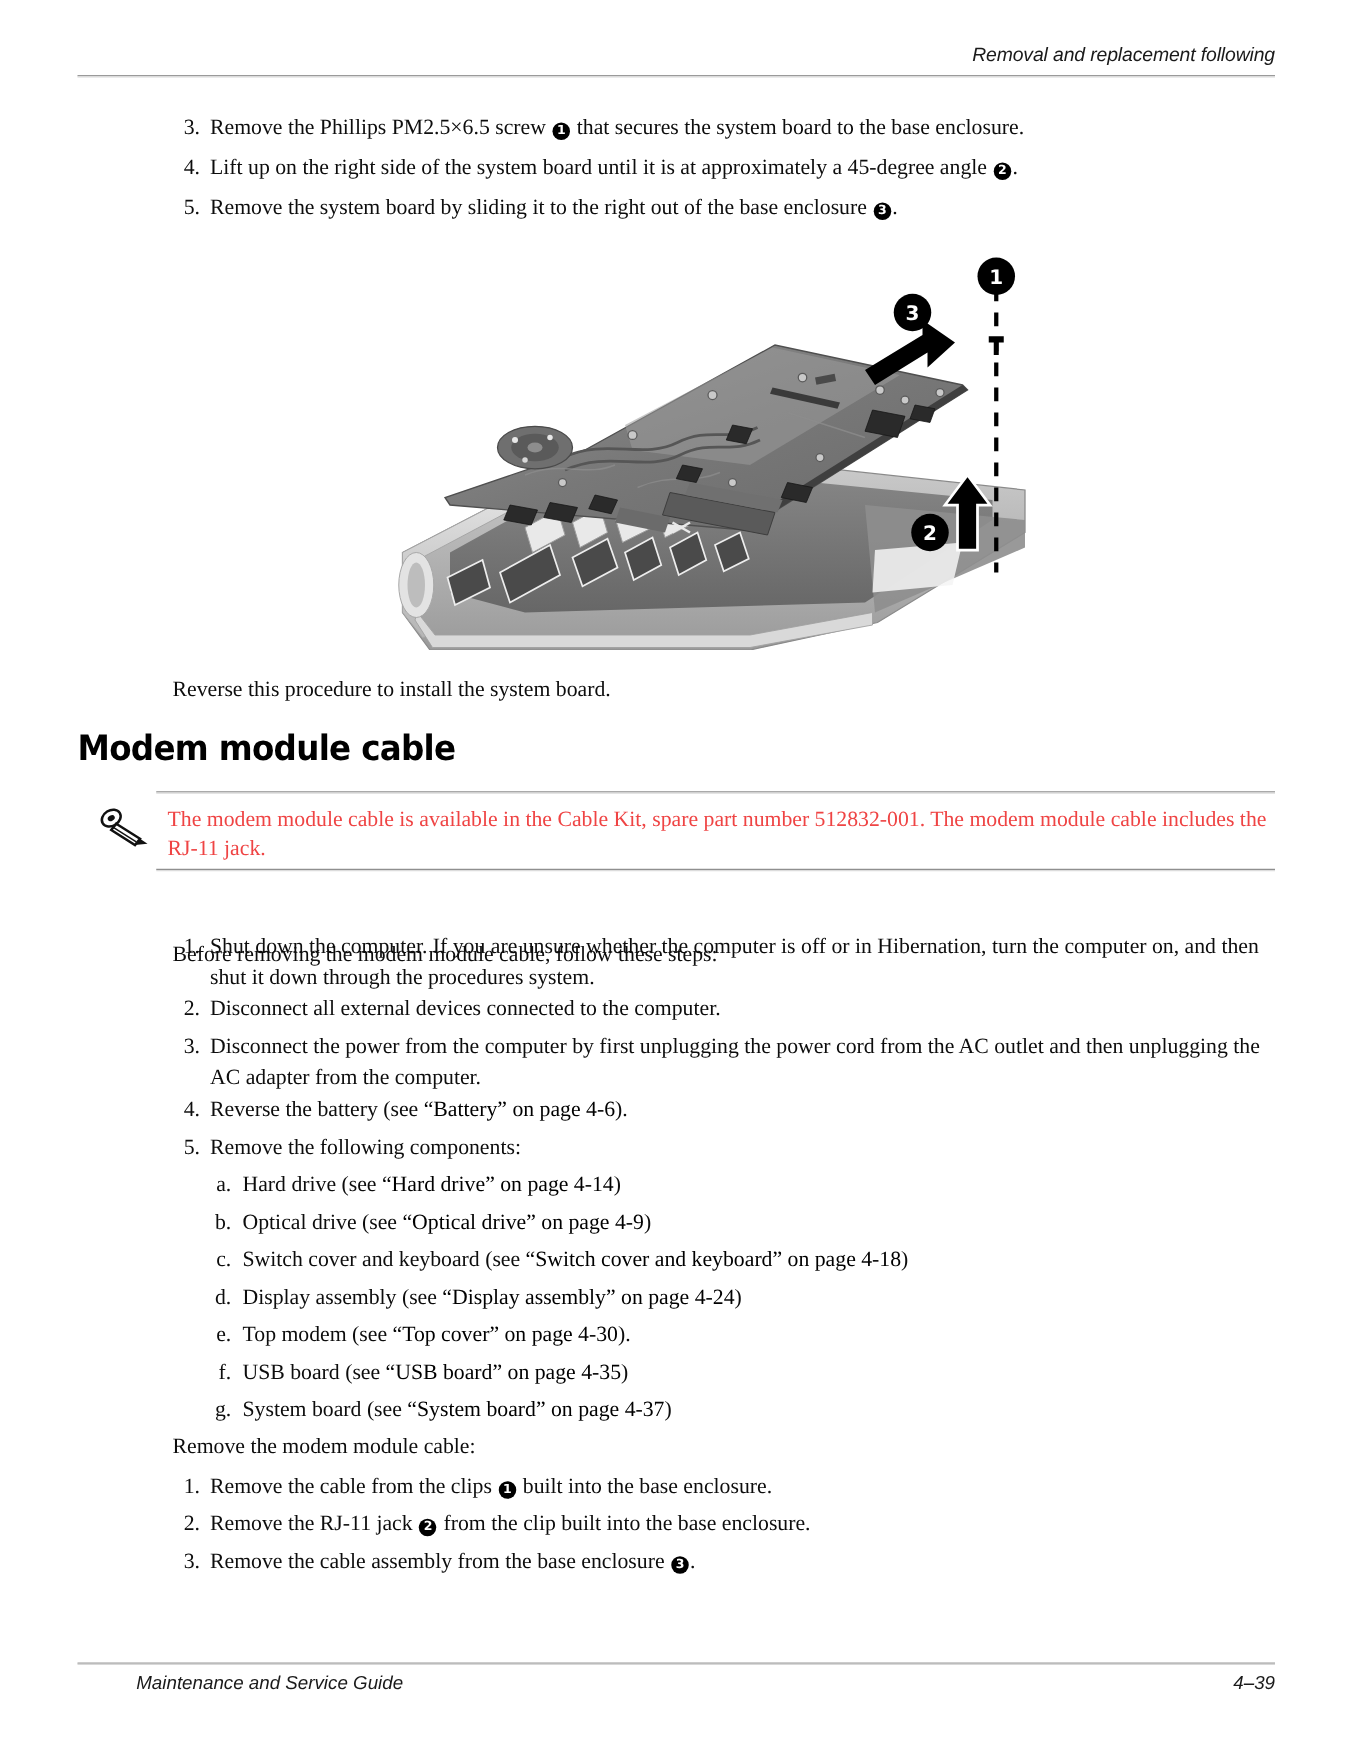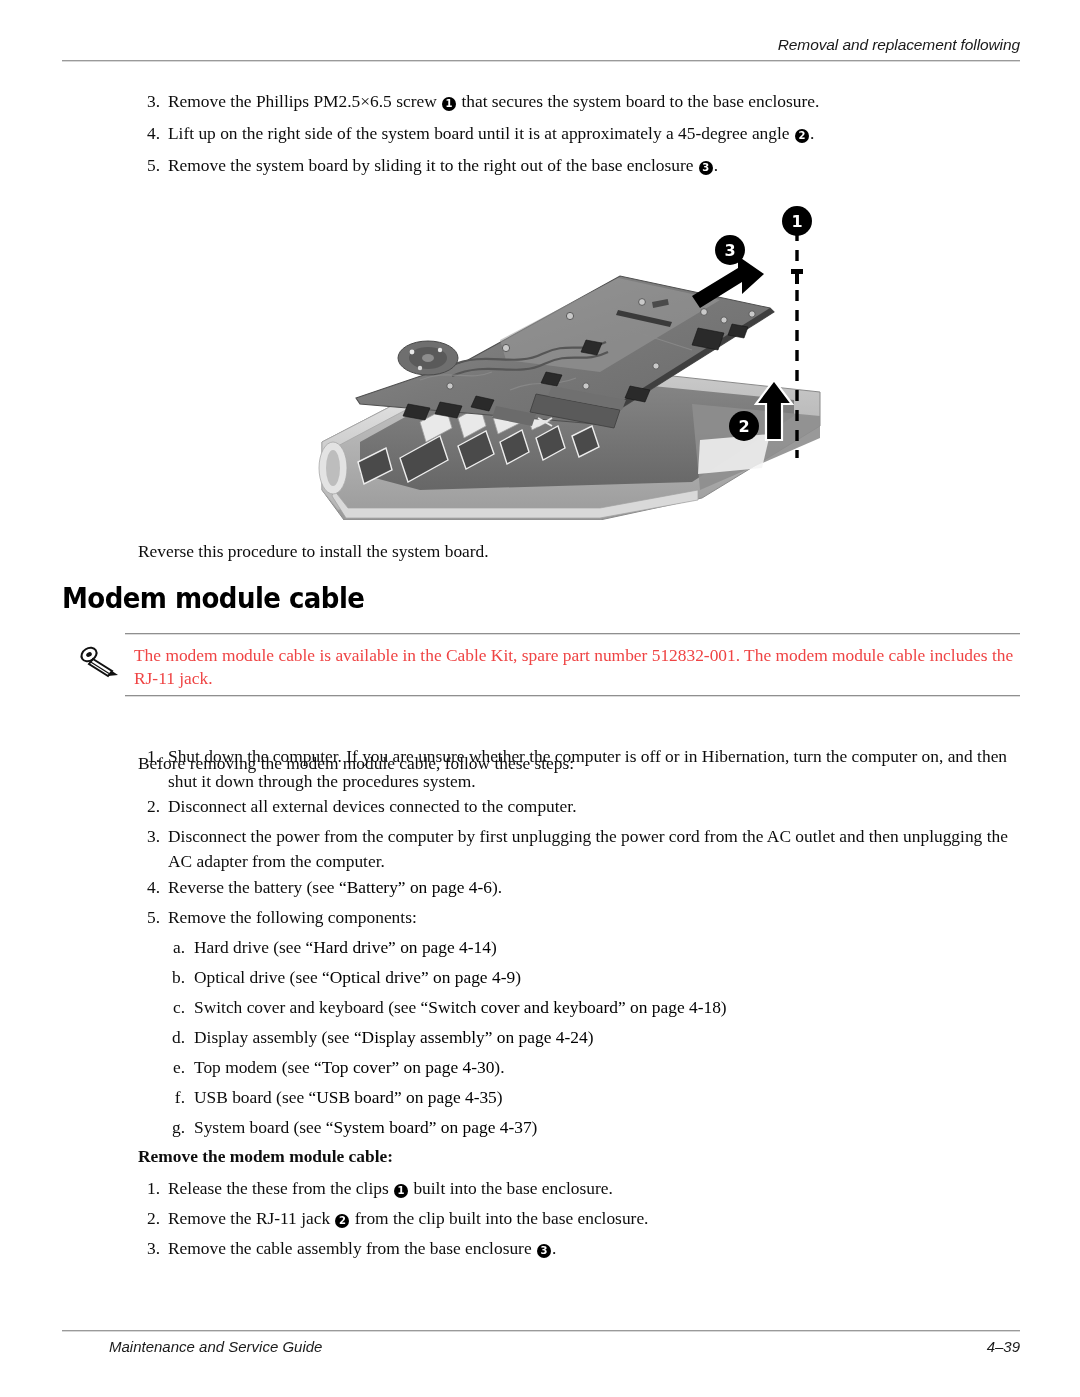--- a/index.html
+++ b/index.html
@@ -422,25 +422,25 @@
   <div class="list-row lvl2" style="left:165px; top:1085px; width:860px;">
     <span class="list-marker">f.</span>
     <span class="list-body"><span>USB board (see </span><span class="lnk">“USB board” on page 4-35</span><span>)</span></span>
   </div>
 
   <div class="list-row lvl2" style="left:165px; top:1115px; width:860px;">
     <span class="list-marker">g.</span>
     <span class="list-body"><span>System board (see </span><span class="lnk">“System board” on page 4-37</span><span>)</span></span>
   </div>
 
-  <div class="body-text" style="left:138px; top:1145px; width:820px;font-weight:bold;">Remove the modem module cable:</div>
+  <div class="body-text" style="left:138px; top:1145px; width:820px;">Remove the modem module cable:</div>
 
   <div class="list-row lvl1" style="left:138px; top:1176px; width:890px;">
     <span class="list-marker">1.</span>
-    <span class="list-body"><span>Release the these from the clips </span><span class="cal">1</span><span> built into the base enclosure.</span></span>
+    <span class="list-body"><span>Remove the cable from the clips </span><span class="cal">1</span><span> built into the base enclosure.</span></span>
   </div>
 
   <div class="list-row lvl1" style="left:138px; top:1206px; width:890px;">
     <span class="list-marker">2.</span>
     <span class="list-body"><span>Remove the RJ-11 jack </span><span class="cal">2</span><span> from the clip built into the base enclosure.</span></span>
   </div>
 
   <div class="list-row lvl1" style="left:138px; top:1236px; width:890px;">
     <span class="list-marker">3.</span>
     <span class="list-body"><span>Remove the cable assembly from the base enclosure </span><span class="cal">3</span><span>.</span></span>

